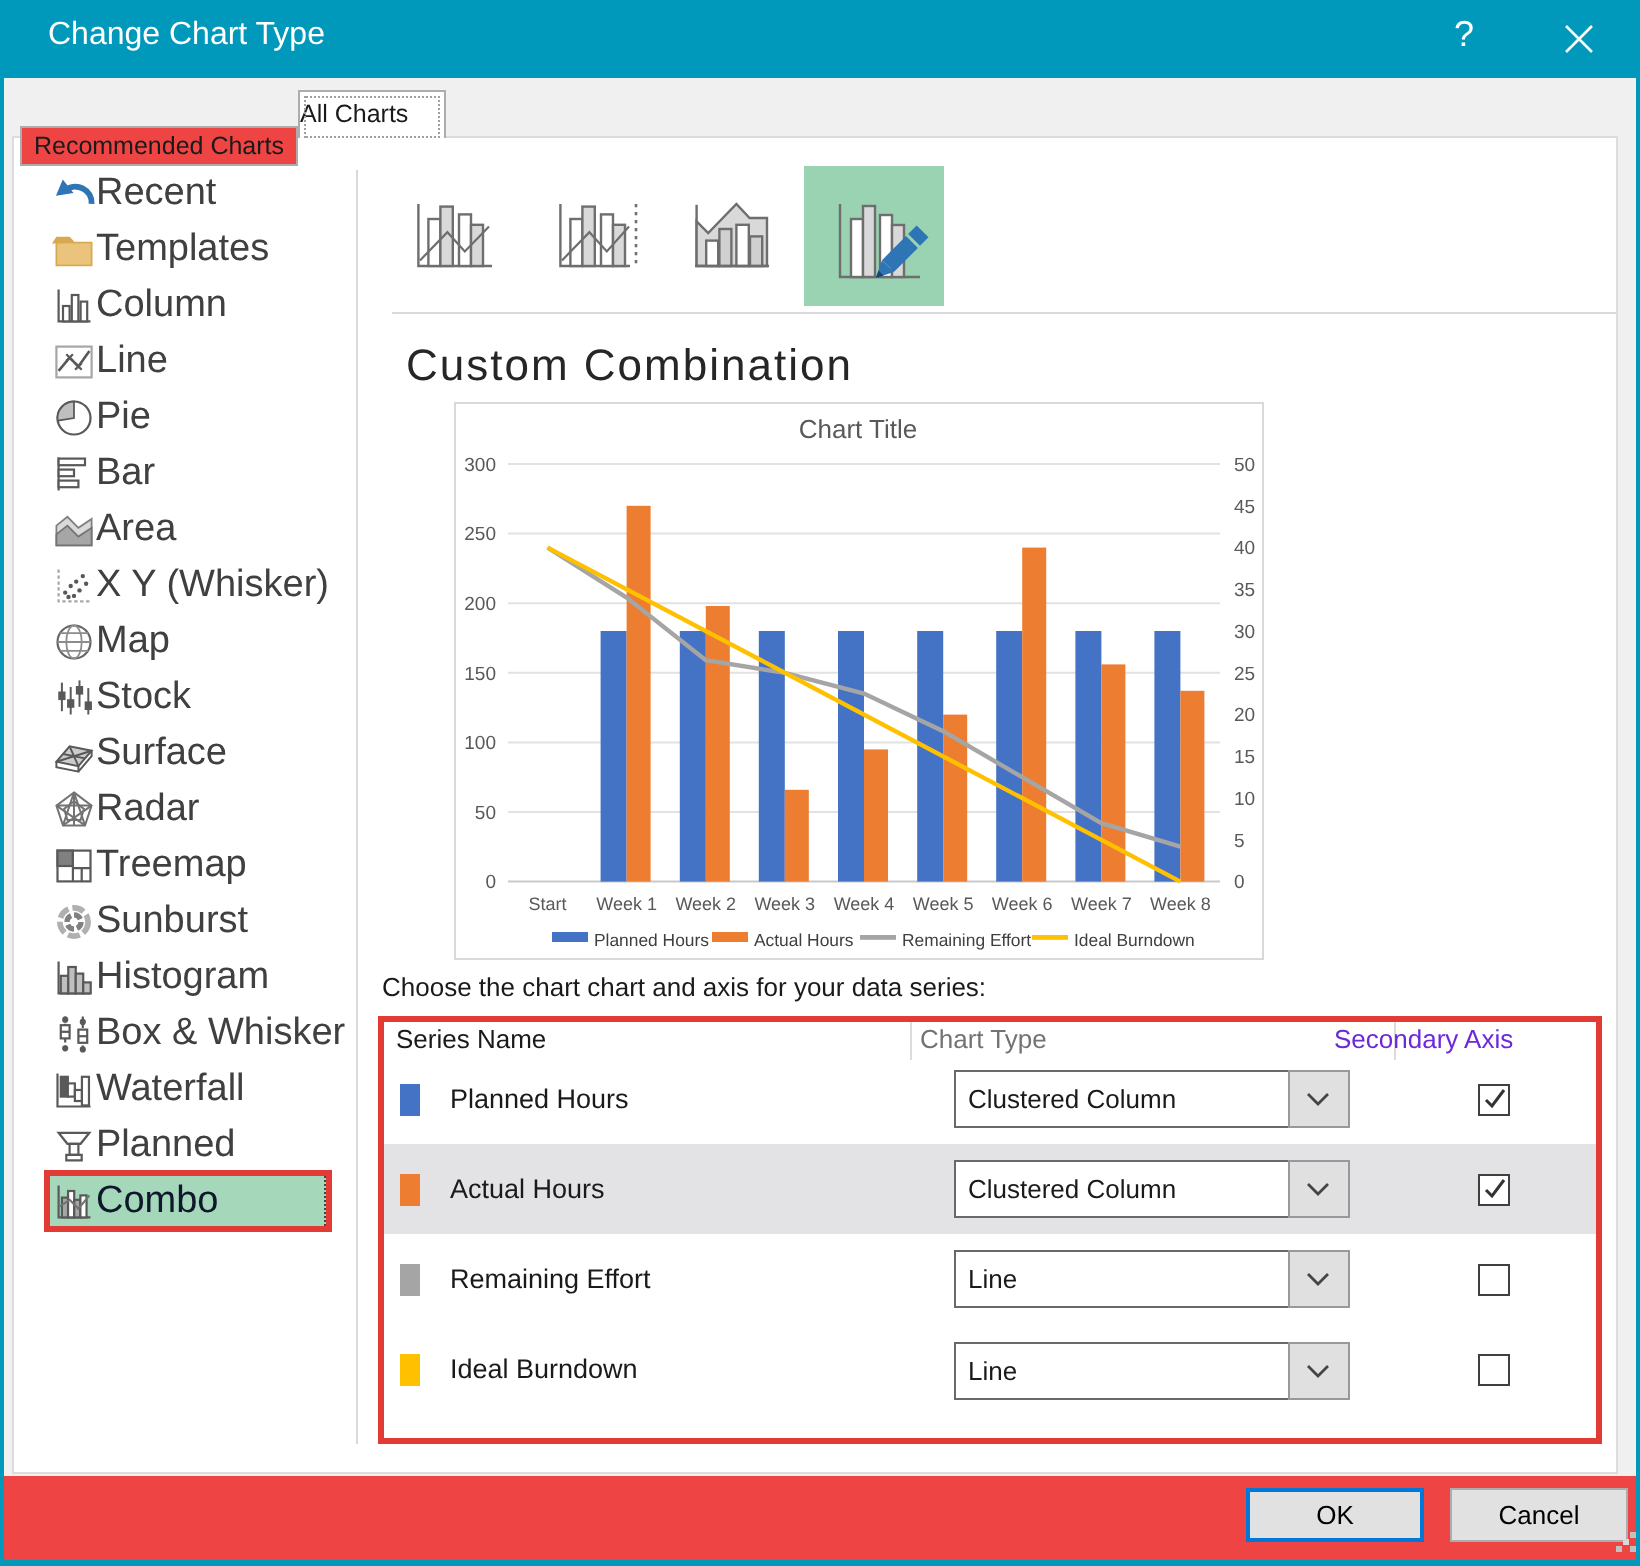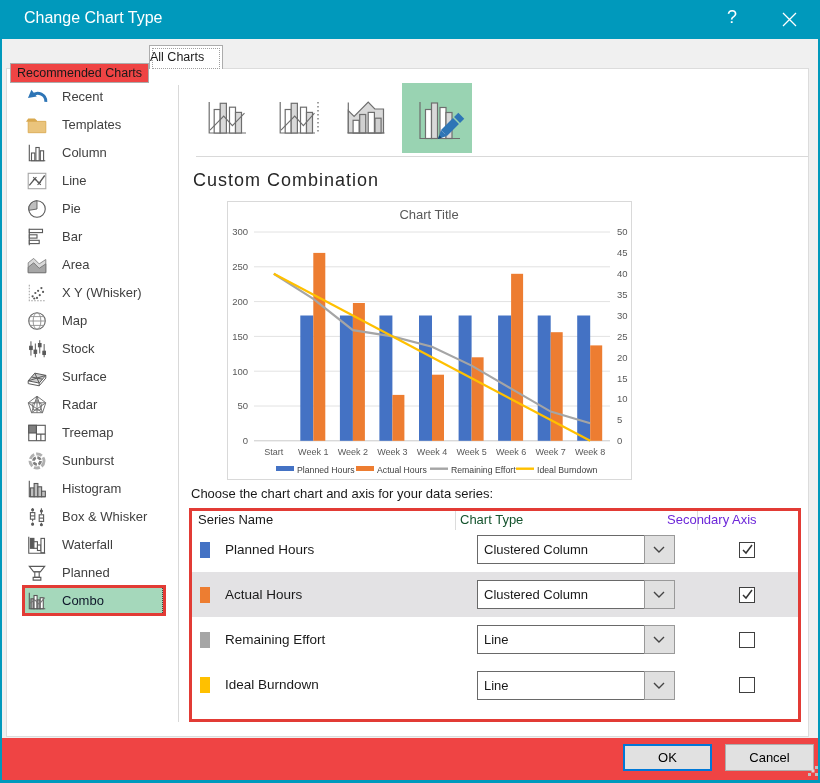--- a/index.html
+++ b/index.html
@@ -8,27 +8,27 @@
 #qm{position:absolute;left:718px;top:7px;width:28px;text-align:center;font-size:18px;font-weight:400;color:#fff}
 #bl{position:absolute;left:0;top:39px;width:2px;height:744px;background:#0099bc}
 #br{position:absolute;left:818px;top:39px;width:2px;height:744px;background:#0099bc}
 #bb{position:absolute;left:0;top:780px;width:820px;height:3px;background:#0099bc}
 #page{position:absolute;left:6px;top:68px;width:803px;height:669px;background:#fff;border:1px solid #dcdcdc;box-sizing:border-box}
 .tab{position:absolute;box-sizing:border-box;font-size:12.5px;color:#1a1a1a;z-index:5}
 #tab1{left:10px;top:63px;width:139px;height:20px;background:#ef4444;border:1px solid #acacac;line-height:19px;text-align:center}
 #tab2{left:149px;top:45px;width:74px;height:24px;background:#fff;border:1px solid #acacac;border-bottom:none;line-height:22px;text-align:left}
 #tab2:after{content:"";position:absolute;left:2px;top:2px;right:2px;bottom:0px;border:1px dotted #a0a0a0}
 #vsep{position:absolute;left:178px;top:85px;width:1px;height:637px;background:#d9d9d9}
-.sit{position:absolute;left:62px;font-size:13px;color:#404040;line-height:28px;height:28px}
+.sit{position:absolute;left:48px;font-size:19px;color:#404040;line-height:28px;height:28px}
 .sic{position:absolute;left:26px;width:22px;height:22px}
 #combosel{position:absolute;left:25px;top:588px;width:138px;height:25px;background:#a5d8bb;border-right:1px dotted #444;box-sizing:border-box}
 #combored{position:absolute;left:22px;top:585px;width:144px;height:31px;border:3px solid #e23b35;box-sizing:border-box}
 .itile{position:absolute;top:83px;width:70px;height:70px}
 #hsep{position:absolute;left:196px;top:156px;width:612px;height:1px;background:#d9d9d9}
-#cchead{position:absolute;left:193px;top:170px;font-size:18px;letter-spacing:1px;color:#262626}
+#cchead{position:absolute;left:203px;top:170px;font-size:22px;letter-spacing:1px;color:#262626}
 #chartbox{position:absolute;left:227px;top:201px}
 #choose{position:absolute;left:191px;top:486px;font-size:13px;color:#1a1a1a}
 #redbox{position:absolute;left:189px;top:508px;width:612px;height:214px;border:3px solid #e23b35;box-sizing:border-box}
 .sw{position:absolute;left:11px;width:10px;height:16px}
 .sname{position:absolute;left:36px;font-size:13.5px;color:#1a1a1a}
 .dd{position:absolute;left:288px;width:168px;height:29px;background:#fff;border:1px solid #696969;box-sizing:border-box;font-size:13px;color:#1a1a1a}
 .dd .txt{position:absolute;left:6px;top:6px}
 .ddb{position:absolute;left:455px;width:31px;height:29px;background:#e0e0e0;border:1px solid #999;box-sizing:border-box}
 .cb{position:absolute;left:550px;width:16px;height:16px;border:1px solid #404040;background:#fff;box-sizing:border-box}
 #footer{position:absolute;left:2px;top:738px;width:816px;height:42px;background:#ef4444}
@@ -342,21 +342,21 @@
         <rect x="289" y="266.5" width="18" height="2.4" fill="#ffc000"></rect>
         <text x="310" y="272">Ideal Burndown</text>
       </g>
 </svg></div>
 <div id="choose">Choose the chart chart and axis for your data series:</div>
 <div id="tablezone">
 <div class="abs" style="left:192px;top:572px;width:606px;height:45px;background:#e3e2e4"></div>
 <div class="abs" style="left:455px;top:511px;width:1px;height:19px;background:#dcdcdc"></div>
 <div class="abs" style="left:697px;top:511px;width:1px;height:19px;background:#dcdcdc"></div>
 <div class="abs" style="left:198px;top:512px;font-size:13px;color:#1a1a1a">Series Name</div>
-<div class="abs" style="left:460px;top:512px;font-size:13px;color:#14532d">Chart Type</div>
+<div class="abs" style="left:460px;top:512px;font-size:13px;color:#737373">Chart Type</div>
 <div class="abs" style="left:667px;top:512px;font-size:13px;color:#6d28d9">Secondary Axis</div>
 <div class="sw abs" style="left:200px;top:541.5px;background:#4472c4"></div>
 <div class="sw abs" style="left:200px;top:586.5px;background:#ed7d31"></div>
 <div class="sw abs" style="left:200px;top:631.5px;background:#a5a5a5"></div>
 <div class="sw abs" style="left:200px;top:676.5px;background:#ffc000"></div>
 <div class="sname abs" style="left:225px;top:542px">Planned Hours</div>
 <div class="sname abs" style="left:225px;top:587px">Actual Hours</div>
 <div class="sname abs" style="left:225px;top:632px">Remaining Effort</div>
 <div class="sname abs" style="left:225px;top:677px">Ideal Burndown</div>
 <div class="dd abs" style="left:477px;top:535px">

